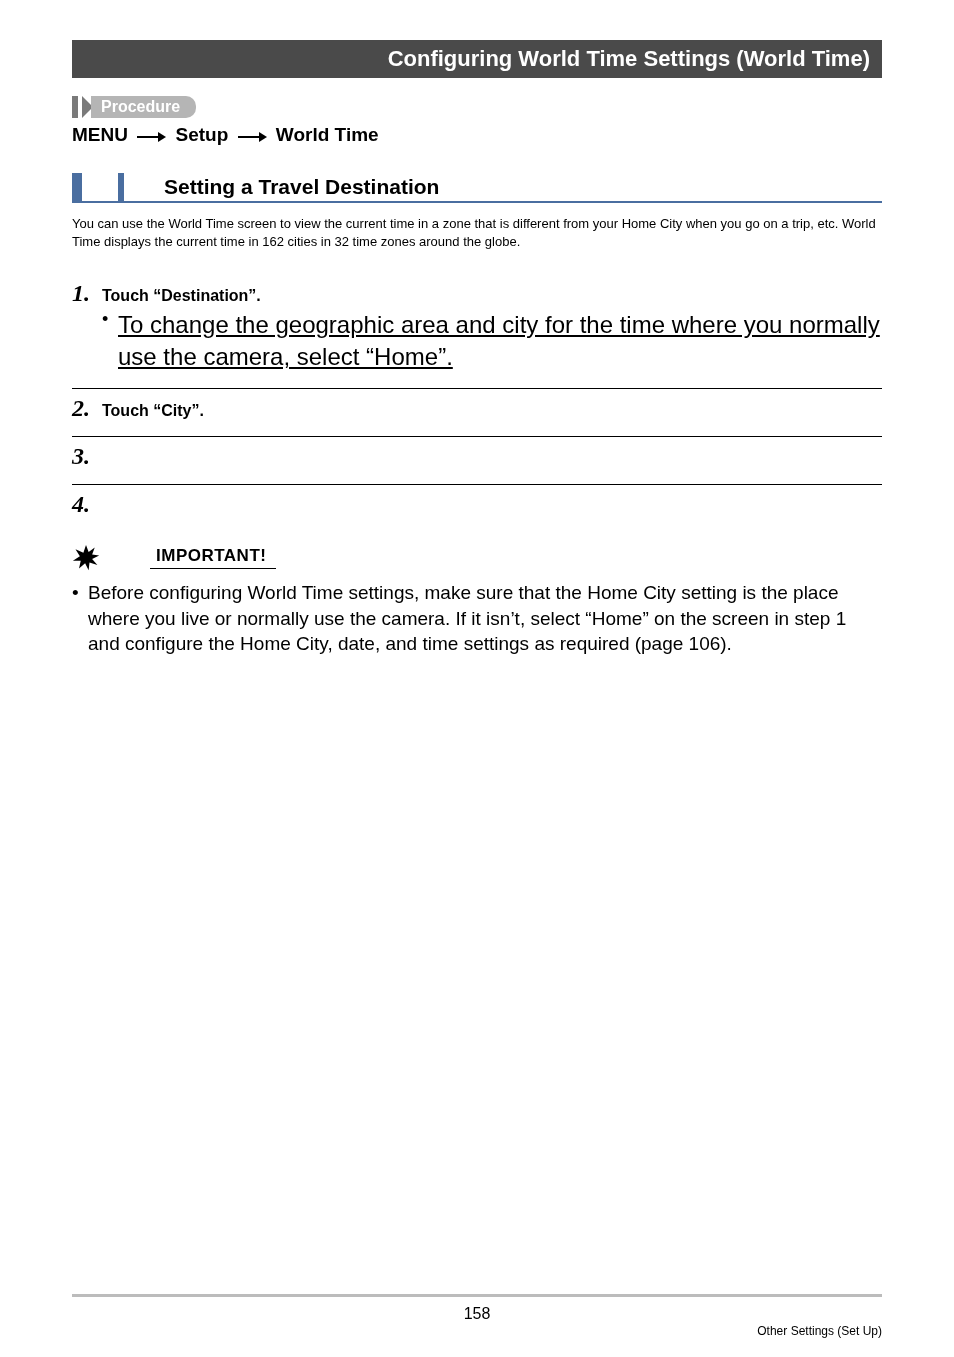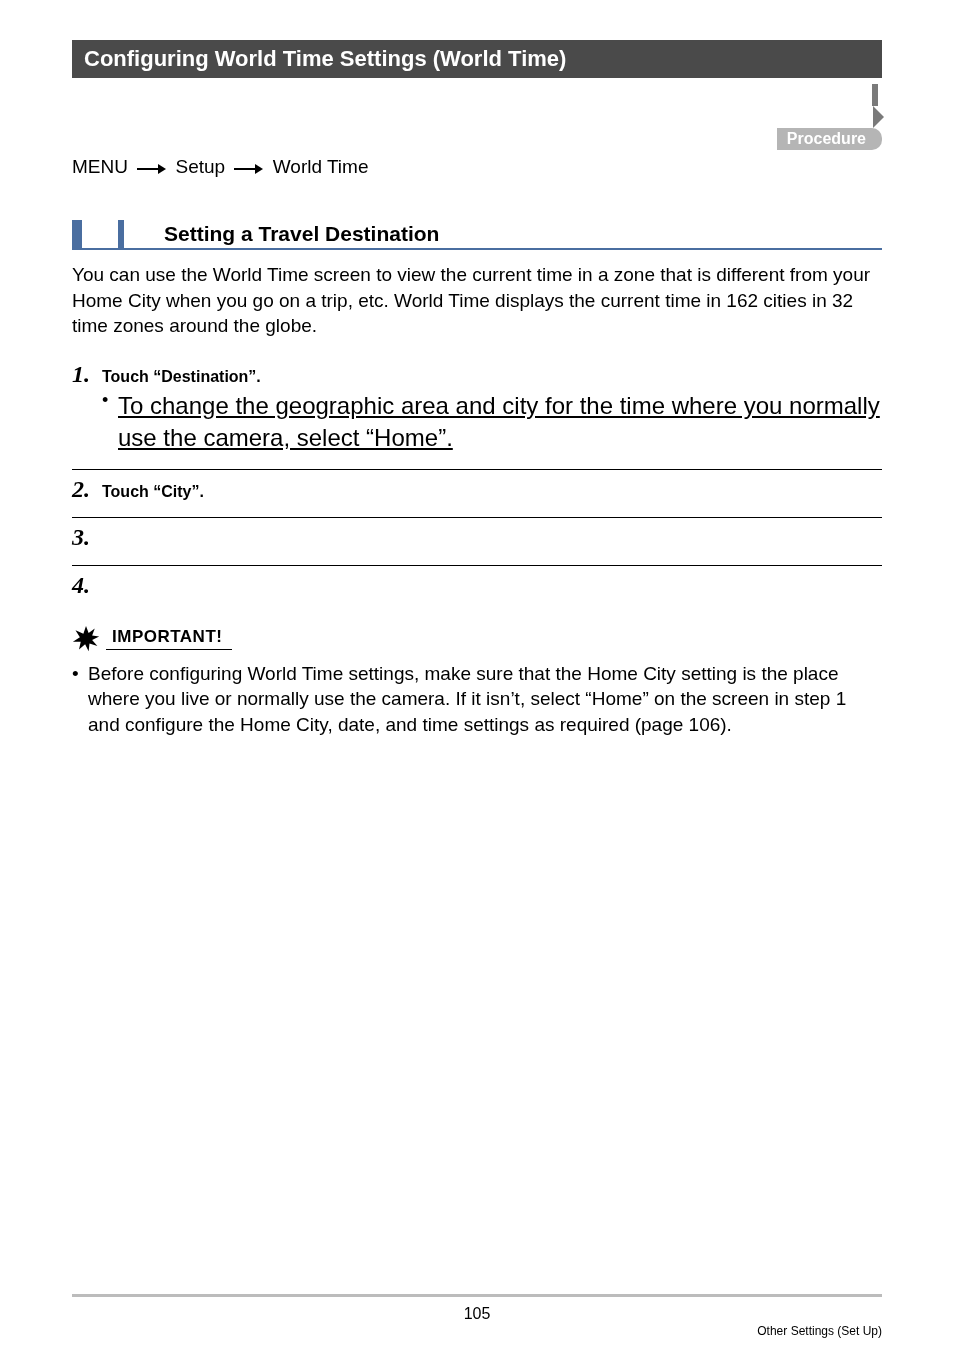--- a/index.html
+++ b/index.html
@@ -11,27 +11,27 @@
     position: relative;
     color: #000;
     padding: 40px 72px 0 72px;
   }
   .title-bar {
     background: #4a4a4a;
     color: #ffffff;
     font-size: 22px;
     font-weight: bold;
     padding: 6px 12px;
-    margin-bottom: 6px;
+    margin-bottom: 18px;
+    text-align: right;
   }
   .procedure-row {
     display: flex;
     align-items: flex-end;
     margin-bottom: 6px;
-    flex-direction: column;
   }
   .proc-pipe {
     width: 6px;
     height: 22px;
     background: #7a7a7a;
     margin-right: 4px;
   }
   .proc-chevron {
     width: 0;
     height: 0;
@@ -45,22 +45,22 @@
     color: #ffffff;
     font-weight: bold;
     font-size: 16px;
     padding: 1px 16px 1px 10px;
     border-radius: 0 10px 10px 0;
     height: 22px;
     line-height: 20px;
   }
   .breadcrumb {
     font-size: 19px;
-    font-weight: normal;
-    margin-bottom: 41px;
+    font-weight: bold;
+    margin-bottom: 26px;
   }
   .arrow {
     display: inline-block;
     vertical-align: middle;
     margin: 0 4px;
   }
   .arrow-line {
     display:inline-block;
     width: 22px;
     height: 2px;
@@ -92,23 +92,23 @@
     width: 6px;
     background: #4a6ea0;
     margin-right: 8px;
   }
   .sub-head-text {
     font-size: 21px;
     font-weight: bold;
     padding: 2px 0;
   }
   .body-text {
-    font-size: 19px;
-    line-height: 1.35;
-    margin-bottom: 22px;
+    font-size: 13px;
+    line-height: 1.35;
+    margin-bottom: 30px;
   }
   .step {
     margin-top: 4px;
     padding-bottom: 10px;
   }
   .step-divider {
     border-top: 1px solid #000;
     margin-top: 4px;
     padding-top: 6px;
   }
@@ -147,20 +147,21 @@
   .bullet-text {
     font-size: 24px;
     line-height: 1.35;
     text-decoration: underline;
   }
   .important-row {
     display: flex;
     align-items: center;
     margin-top: 16px;
     margin-bottom: 8px;
+    gap: 44px;
   }
   .important-label {
     font-size: 17px;
     font-weight: bold;
     letter-spacing: 0.5px;
     border-bottom: 1px solid #000;
     padding: 0 10px 2px 6px;
   }
   .top-bullet {
     display: flex;
@@ -265,16 +266,16 @@
 </div>
 
 <div class="top-bullet">
   <div class="top-bullet-dot">•</div>
   <div>Before configuring World Time settings, make sure that the Home City setting is the place where you live or normally use the camera. If it isn’t, select “Home” on the screen in step 1 and configure the Home City, date, and time settings as required (page 106).</div>
 </div>
 
 <div class="footer">
   <div class="footer-line"></div>
   <div class="footer-row">
-    <span>105</span>
+    <span>158</span>
     <span class="footer-right">Other Settings (Set Up)</span>
   </div>
 </div>
 
 </body></html>

